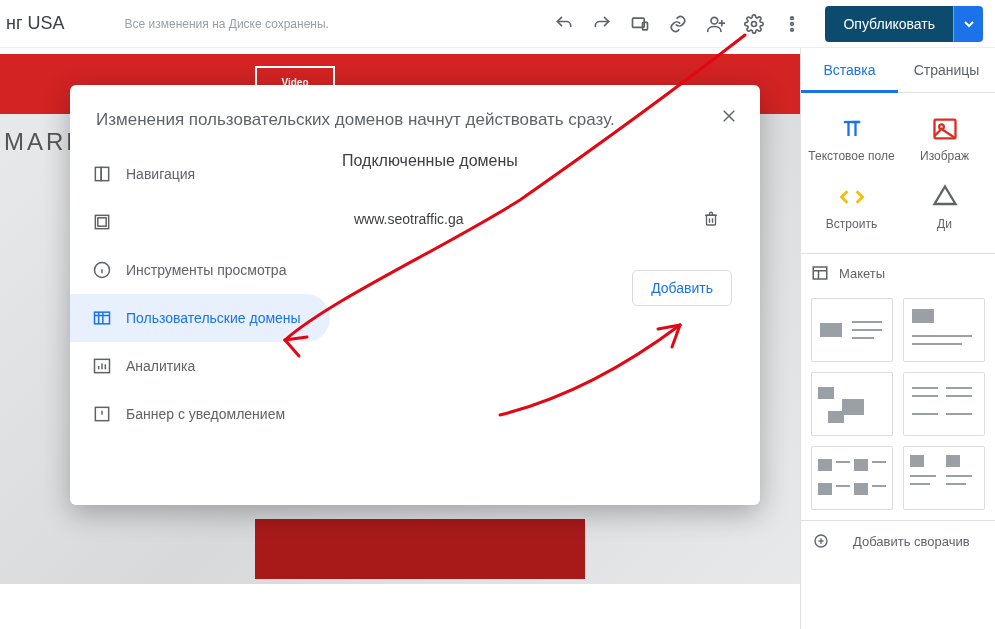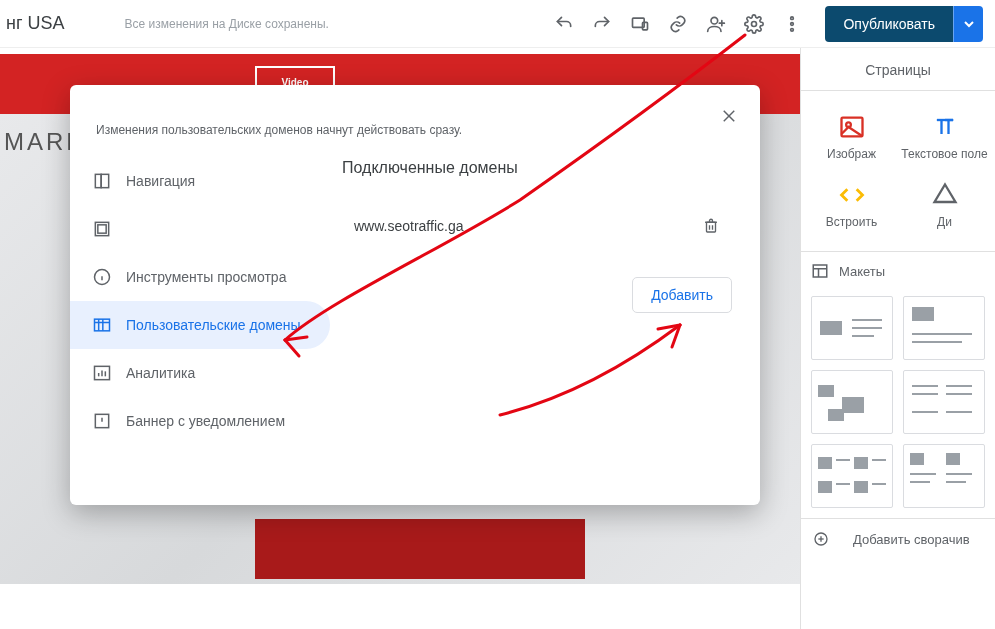--- a/index.html
+++ b/index.html
@@ -69,21 +69,21 @@
                   cursor:pointer;}
   .collapse-ftr svg{width:16px;height:16px;stroke:#5f6368;fill:none;stroke-width:2;}
 
   
   .modal { position:absolute; left:70px; top:85px; width:690px; height:420px;
            background:#fff; border-radius:6px;
            box-shadow:0 8px 28px rgba(0,0,0,.28); z-index:30; display:flex;
            flex-direction:column; }
   .modal-hdr { padding:22px 26px 8px; }
   .modal-title { font-size:22px; color:#202124; }
-  .modal-sub { font-size:12px; color:#5f6368; margin-top:16px;}
+  .modal-sub { font-size:17px; color:#5f6368; margin-top:3px;}
   .modal-close { position:absolute; right:14px; top:14px; width:34px;height:34px;
                  display:flex;align-items:center;justify-content:center;
                  color:#5f6368; cursor:pointer; border-radius:50%;}
   .modal-close svg{width:18px;height:18px;stroke:currentColor;fill:none;stroke-width:2;}
   .modal-body { flex:1; display:flex;gap:8px; }
   .modal-nav { width:260px; padding:12px 0; }
   .nav-item { display:flex; align-items:center; gap:14px; height:48px;
               padding:0 22px; font-size:14px; color:#5f6368; cursor:pointer;
               border-radius:0 24px 24px 0;}
   .nav-item.active { background:#e8f0fe; color:#1a73e8; font-weight:500;}
@@ -174,40 +174,41 @@
     <div class="canvas-red">
       <div class="video-btn">Video</div>
     </div>
     <div class="canvas-gray"></div>
     <div class="mark-text">MARK</div>
     <div class="canvas-strip"></div>
   </div>
 
   <div class="sidepanel">
     <div class="side-tabs">
+      <div class="side-tab active">Вставка</div>
       <div class="side-tab">Страницы</div>
     </div>
 
     <div class="tool-grid">
-      <div class="tool-cell">
-        <svg viewBox="0 0 24 24" fill="none" stroke="#d93025" stroke-width="2">
-            <rect x="3" y="4" width="18" height="16" rx="1"></rect>
-            <circle cx="9" cy="10" r="2"></circle>
-            <path d="M3 18l6-6 12 8"></path>
-          </svg>
-        <span>Изображ</span>
-      </div>
       <div class="tool-cell">
         <svg viewBox="0 0 24 24" fill="none" stroke="#1a73e8" stroke-width="2">
             <path d="M5 6h14"></path>
             <path d="M9 6v12"></path>
             <path d="M12 6h7"></path>
             <path d="M15 6v12"></path>
           </svg>
         <span>Текстовое поле</span>
+      </div>
+      <div class="tool-cell">
+        <svg viewBox="0 0 24 24" fill="none" stroke="#d93025" stroke-width="2">
+            <rect x="3" y="4" width="18" height="16" rx="1"></rect>
+            <circle cx="9" cy="10" r="2"></circle>
+            <path d="M3 18l6-6 12 8"></path>
+          </svg>
+        <span>Изображ</span>
       </div>
       <div class="tool-cell">
         <svg viewBox="0 0 24 24" fill="none" stroke="#fbbc04" stroke-width="2.4">
             <path d="M8 7l-5 5 5 5"></path>
             <path d="M16 7l5 5-5 5"></path>
           </svg>
         <span>Встроить</span>
       </div>
       <div class="tool-cell">
         <svg viewBox="0 0 24 24" fill="none" stroke="#5f6368" stroke-width="2">

